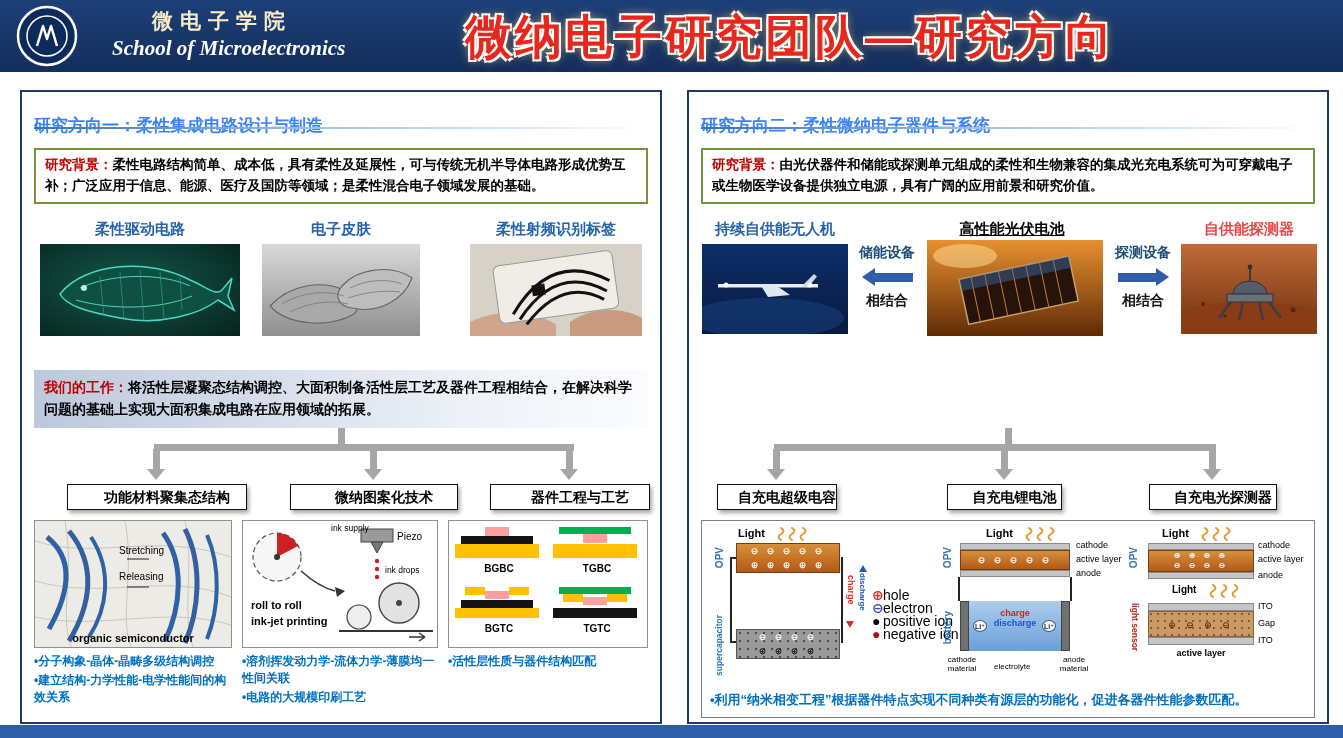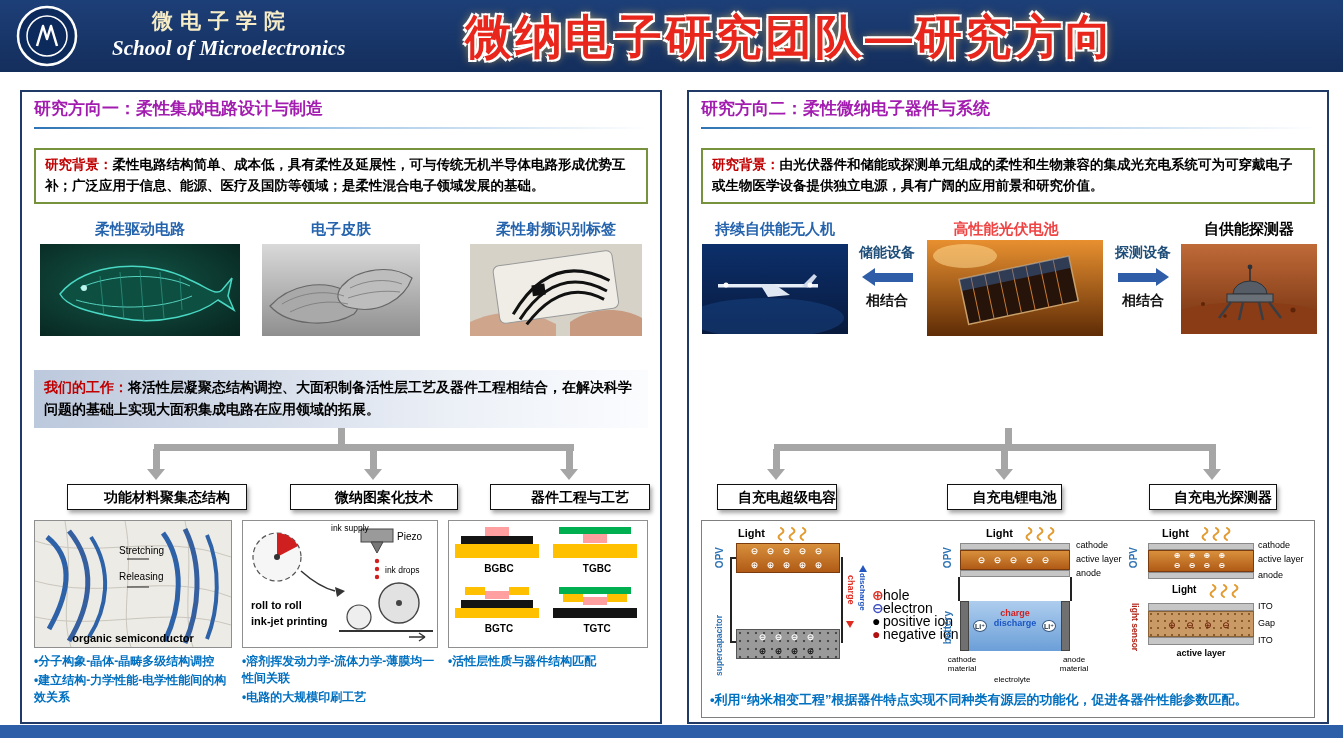--- a/index.html
+++ b/index.html
@@ -11,21 +11,21 @@
   .logo { position:absolute; left:16px; top:5px; width:62px; height:62px; }
   .school-cn { position:absolute; left:152px; top:7px; font-size:21px; font-weight:bold; color:#f6ecc6; letter-spacing:7px; }
   .school-en { position:absolute; left:112px; top:36px; font-size:21px; font-style:italic; font-weight:bold; color:#ffffff; font-family:"Liberation Serif","DejaVu Serif",serif; }
   .main-title { position:absolute; left:400px; top:6px; width:780px; text-align:center; font-size:47px; font-weight:bold; letter-spacing:3px; color:#e8261c;
     text-shadow:-2px -2px 0 #fff, 2px -2px 0 #fff, -2px 2px 0 #fff, 2px 2px 0 #fff, 0 0 10px rgba(255,205,80,.95); }
   .bottom-bar { position:absolute; left:0; bottom:0; width:1343px; height:13px; background:#2d5fa8; }
 
   
   .panel { position:absolute; top:90px; width:642px; height:634px; border:2px solid #203a68; background:#fff; }
   .panel.pl { left:20px; } .panel.pr { left:687px; }
-  .panel-heading { position:absolute; left:12px; top:5px; font-size:17px; font-weight:bold; color:#a21caf; }
+  .panel-heading { position:absolute; left:12px; top:22px; font-size:17px; font-weight:bold; color:#3b82f6; }
   .heading-rule { position:absolute; left:12px; top:35px; width:614px; height:2px;
     background:linear-gradient(to right,#2e74b5,#9cc3e5 45%,rgba(255,255,255,0)); }
   .bg-box { position:absolute; left:12px; top:56px; width:614px; border:2px solid #76923c; padding:5px 9px; font-size:13.5px; font-weight:bold; color:#000; line-height:1.55; }
   .bg-label { color:#c00000; }
   .ex-label { position:absolute; top:128px; height:20px; font-size:15px; font-weight:bold; text-align:center; color:#2563ad; }
   .photo { position:absolute; overflow:hidden; background:#ddd; }
   .photo svg { display:block; }
   .work-bar { position:absolute; left:12px; top:278px; width:614px; height:58px; padding:7px 10px; font-size:14px; font-weight:bold; line-height:1.55;
     background:linear-gradient(to right,#bcc8dc,#eef2f8 72%,#fbfcfe); }
   .work-label { color:#c00000; }
@@ -267,22 +267,22 @@
 
   <div class="panel pr">
     <div class="panel-heading">研究方向二：柔性微纳电子器件与系统</div>
     <div class="heading-rule"></div>
 
     <div class="bg-box">
       <span class="bg-label">研究背景：</span><span>由光伏器件和储能或探测单元组成的柔性和生物兼容的集成光充电系统可为可穿戴电子或生物医学设备提供独立电源，具有广阔的应用前景和研究价值。</span>
     </div>
 
     <div class="ex-label" style="left:13px;width:146px;">持续自供能无人机</div>
-    <div class="ex-label" style="left:229px;width:176px;color:#ef4444;">高性能光伏电池</div>
-    <div class="ex-label" style="left:492px;width:136px;color:#000000;">自供能探测器</div>
+    <div class="ex-label" style="left:235px;width:176px;color:#000000;text-decoration:underline;">高性能光伏电池</div>
+    <div class="ex-label" style="left:492px;width:136px;color:#ef4444;">自供能探测器</div>
 
     <div class="photo" style="left:13px;top:152px;width:146px;height:90px;">
       <svg width="146" height="90" viewBox="0 0 146 90" preserveAspectRatio="none">
         <defs>
             <linearGradient id="gDrone" x1="0" y1="0" x2="0" y2="1">
           <stop offset="0%" stop-color="#0c2f6b"></stop>
               <stop offset="100%" stop-color="#081a3d"></stop>
         </linearGradient>
           </defs>
         <rect width="146" height="90" fill="url(#gDrone)"></rect>
@@ -428,21 +428,21 @@
           <div class="electrode" style="left:0;"></div>
           <div class="electrolyte" style="width:92px;">
             <span class="chg-t">charge</span>
             <span class="dis-t">discharge</span>
           </div>
           <div class="electrode" style="left:101px;"></div>
           <span class="li-ion" style="left:13px;top:19px;">Li⁺</span>
           <span class="li-ion" style="left:82px;top:19px;">Li⁺</span>
         </div>
         <span class="dlabel" style="left:4px;top:128px;width:56px;white-space:normal;text-align:center;font-size:8px;">cathode material</span>
-        <span class="dlabel" style="left:64px;top:148px;font-size:8px;">electrolyte</span>
+        <span class="dlabel" style="left:64px;top:135px;font-size:8px;">electrolyte</span>
         <span class="dlabel" style="left:118px;top:128px;width:52px;white-space:normal;text-align:center;font-size:8px;">anode material</span>
       </div>
 
       <div class="diag" style="left:426px;top:6px;width:186px;height:160px;">
         <span class="dlabel dbold" style="left:34px;top:0;font-size:11px;">Light</span>
         <svg class="waves" style="left:72px;top:0;" viewBox="0 0 36 14">
           <g stroke="#e39a2e" stroke-width="2" fill="none" stroke-linecap="round">
             <path d="M5 1 q5 3 0 6 q-5 3 0 6"></path>
               <path d="M16 1 q5 3 0 6 q-5 3 0 6"></path>
               <path d="M27 1 q5 3 0 6 q-5 3 0 6"></path>

